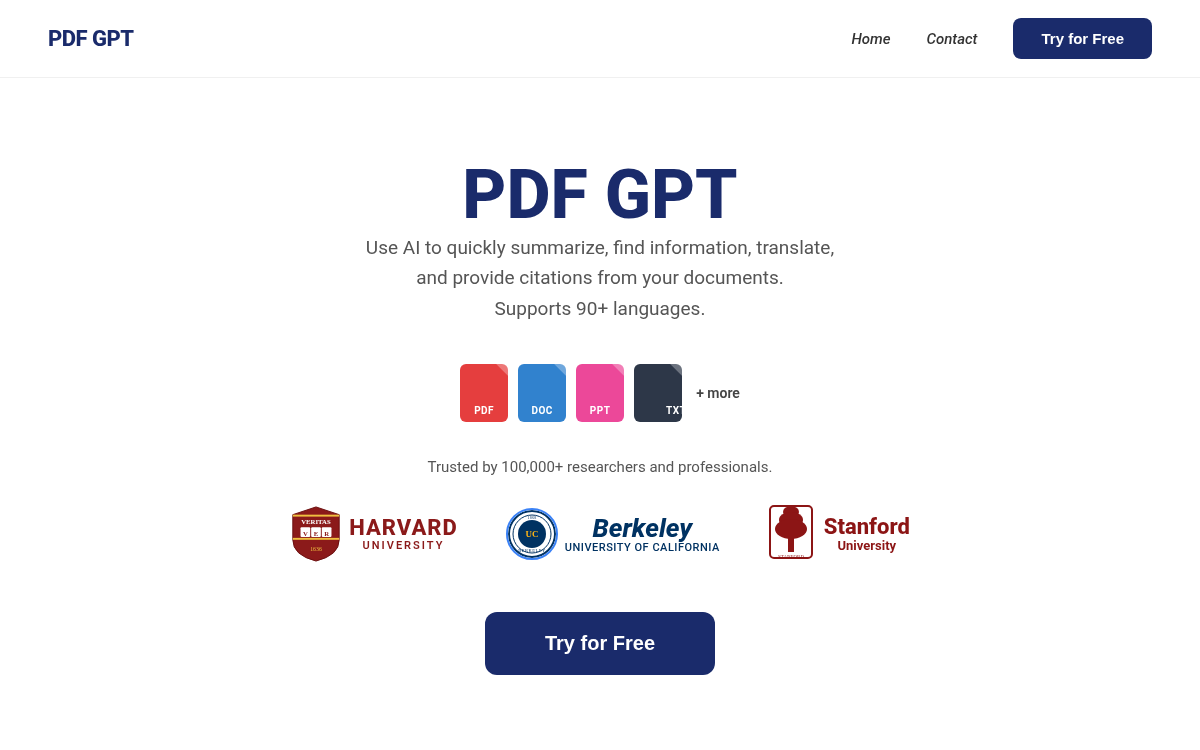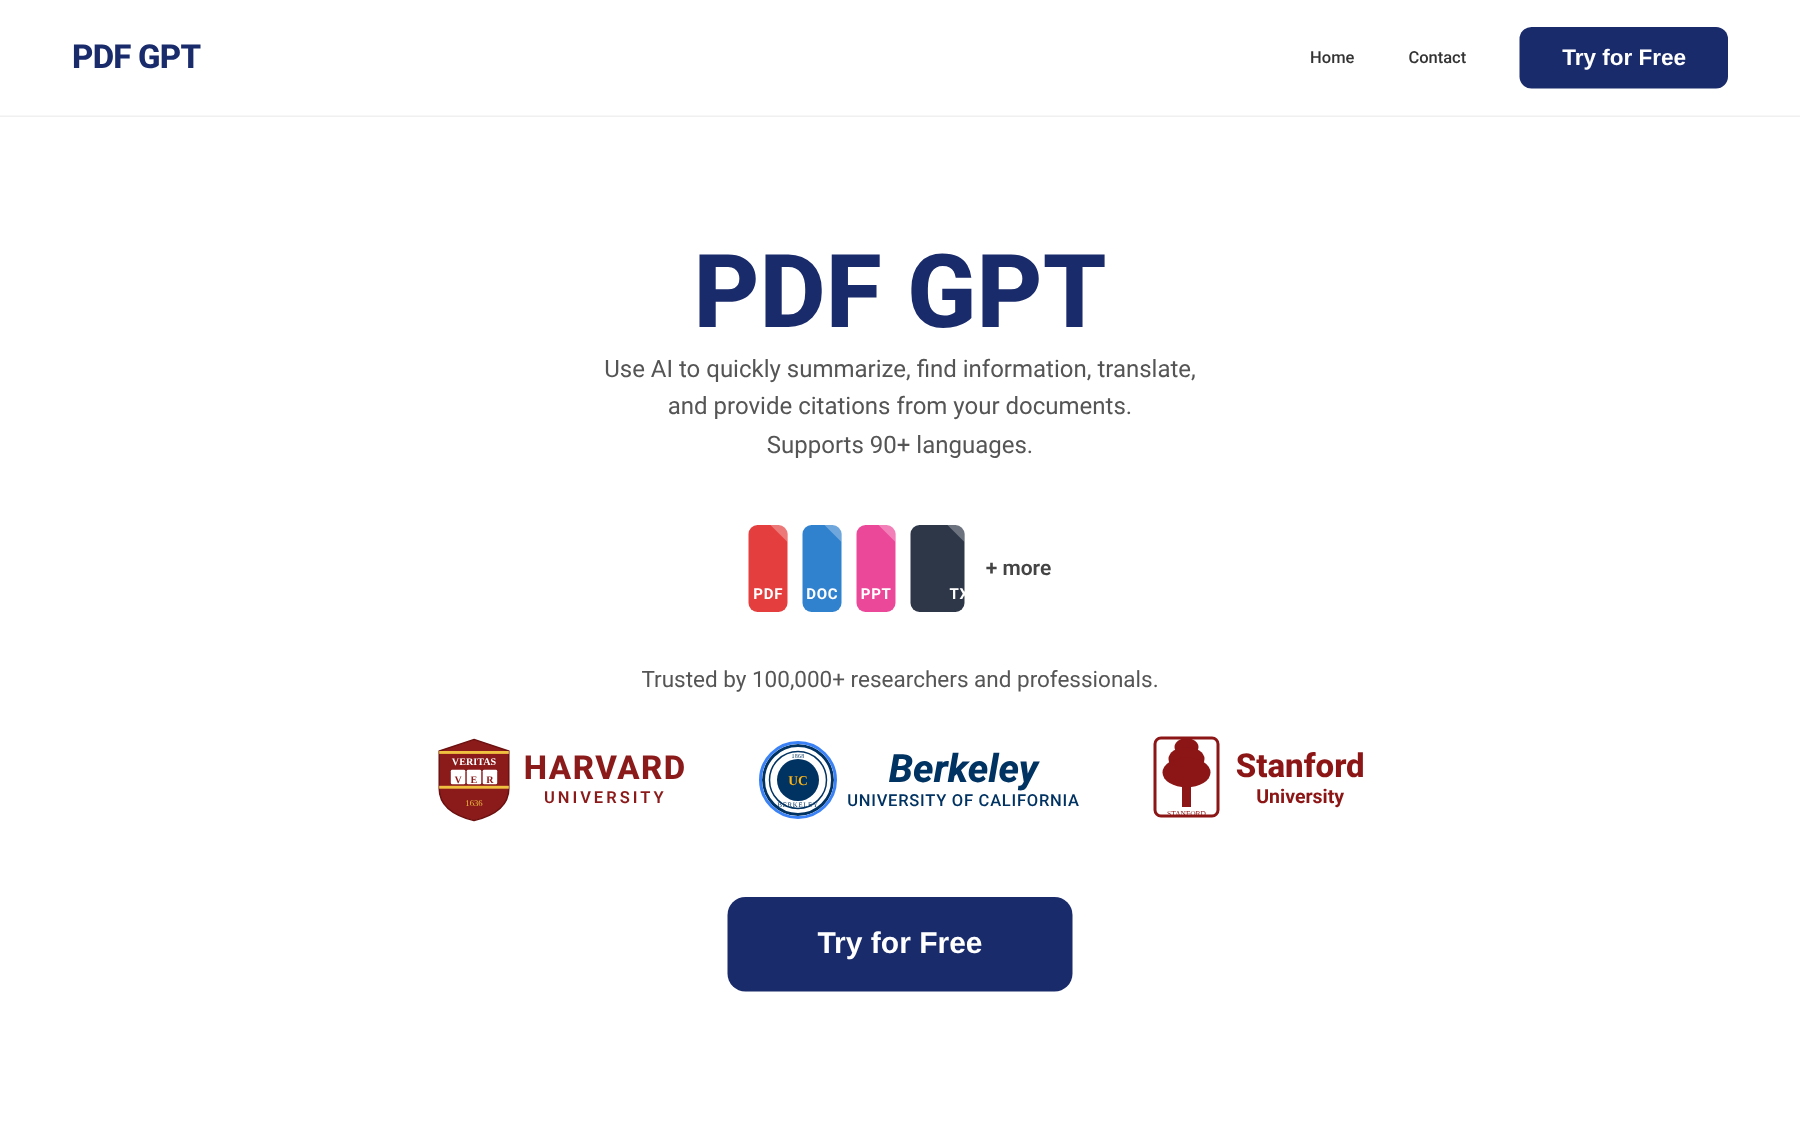--- a/index.html
+++ b/index.html
@@ -33,25 +33,26 @@
       letter-spacing: -0.5px;
     }
 
     .nav-links {
       display: flex;
       align-items: center;
       gap: 36px;
     }
 
     .nav-link {
-      font-size: 11px;
+      font-size: 15px;
       color: #333;
       text-decoration: none;
       font-weight: 500;
       cursor: pointer;
+      font-style: italic;
     }
 
     .nav-cta {
       background: #1a2b6b;
       color: #fff;
       border: none;
       border-radius: 8px;
       padding: 12px 28px;
       font-size: 15px;
       font-weight: 600;
@@ -76,37 +77,37 @@
 
     .hero-title-line2 {
       font-size: 68px;
       font-weight: 800;
       color: #1a2b6b;
       line-height: 1.1;
       margin-bottom: 28px;
     }
 
     .hero-subtitle {
-      font-size: 16px;
+      font-size: 19px;
       color: #555;
       line-height: 1.6;
       max-width: 640px;
       margin-bottom: 40px;
     }
 
     
     .file-icons {
       display: flex;
       align-items: center;
       gap: 10px;
       margin-bottom: 36px;
     }
 
     .file-icon {
-      width: 26px;
+      width: 48px;
       height: 58px;
       border-radius: 6px;
       display: flex;
       flex-direction: column;
       align-items: center;
       justify-content: flex-end;
       padding-bottom: 6px;
       position: relative;
     }
 

